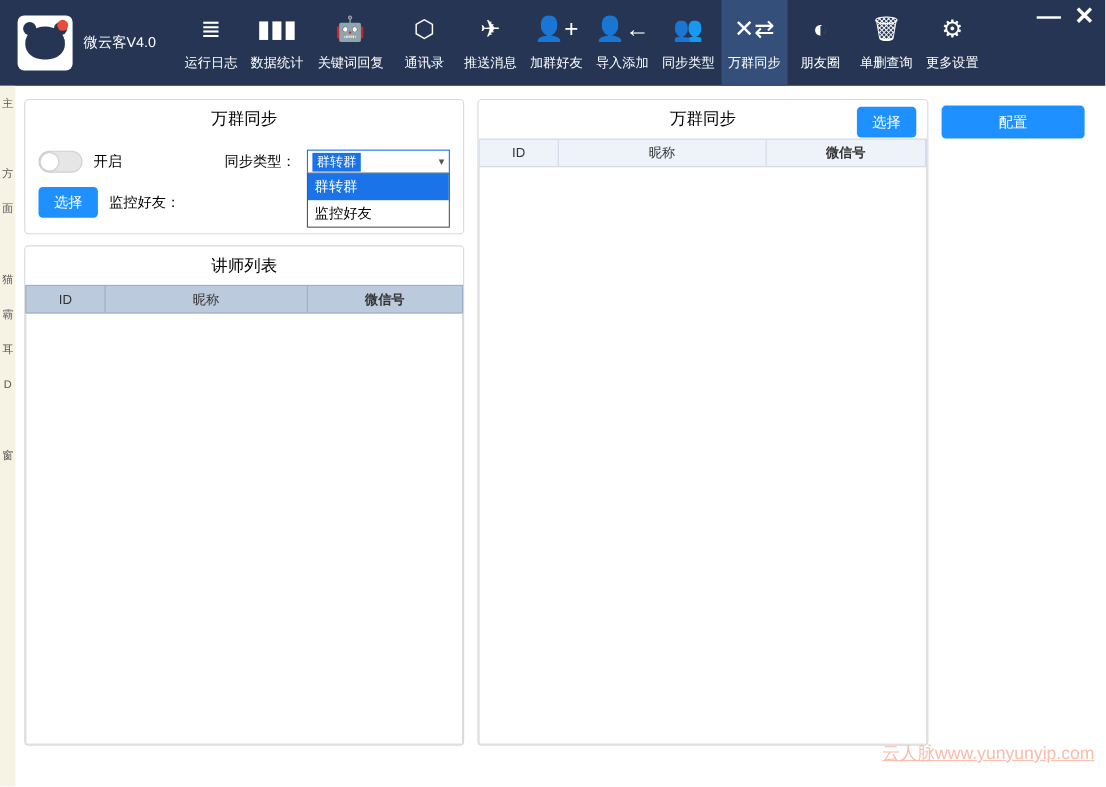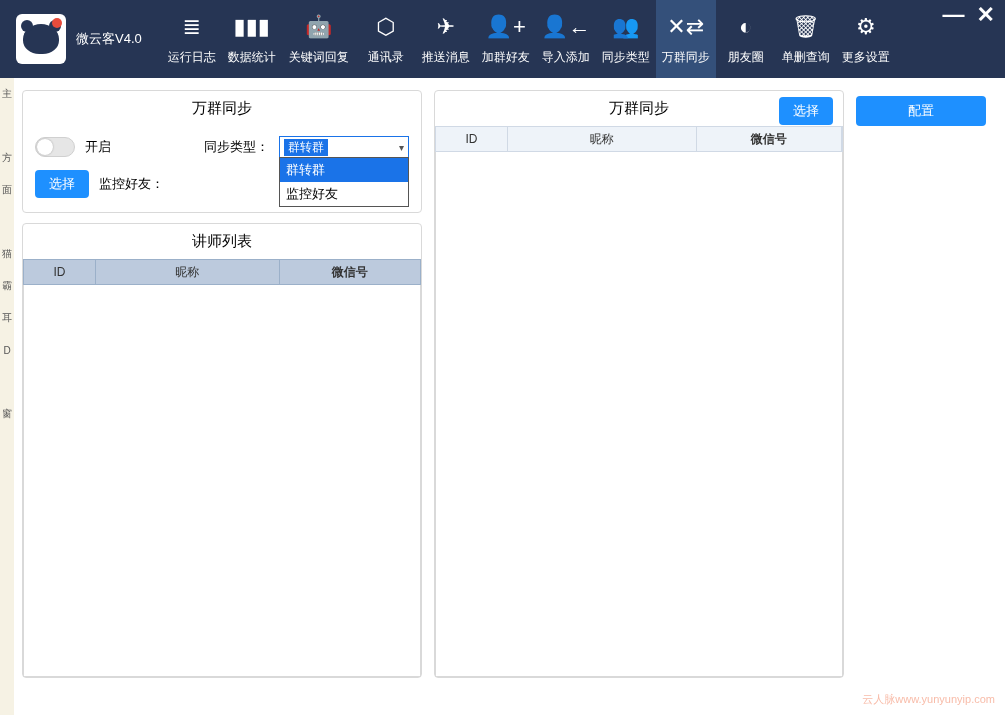--- a/index.html
+++ b/index.html
@@ -57,21 +57,21 @@
   .tbl-head.light .th { border-right:1px solid #d0d9e5; }
   .th:last-child { border-right:none; }
   .tbl-body { border:1px solid #d9d9d9; border-top:none; flex:1; }
 
   .col-id { width:72px; }
   .col-nick { flex:1.3; }
   .col-wx { flex:1;font-weight:bold; }
 
   .panel.flex { display:flex; flex-direction:column; }
 
-  .watermark { position:absolute; bottom:8px; right:10px; font-size:11px; color:#f8bca9; font-family:Arial; }
+  .watermark { position:absolute; bottom:19px; right:10px; font-size:16px; color:#f8bca9; font-family:Arial;text-decoration:underline; }
 
   .billboard { position:absolute; left:0; top:80px; width:12px; height:16px; background:#f7d560; border:1px solid #b89b2e; }
 </style>
 </head>
 <body>
 
 <div class="header">
   <div class="logo-box">
     <div class="bear"></div>
       <div class="dot"></div>

